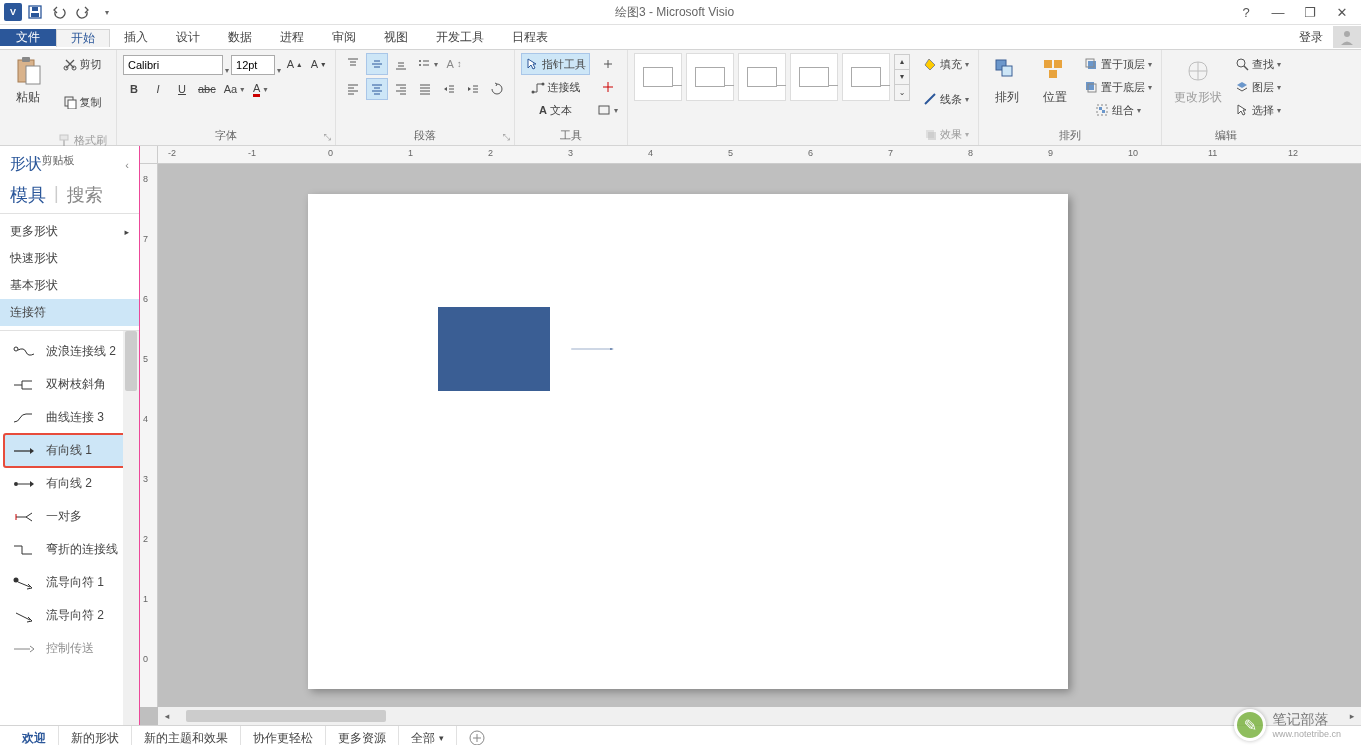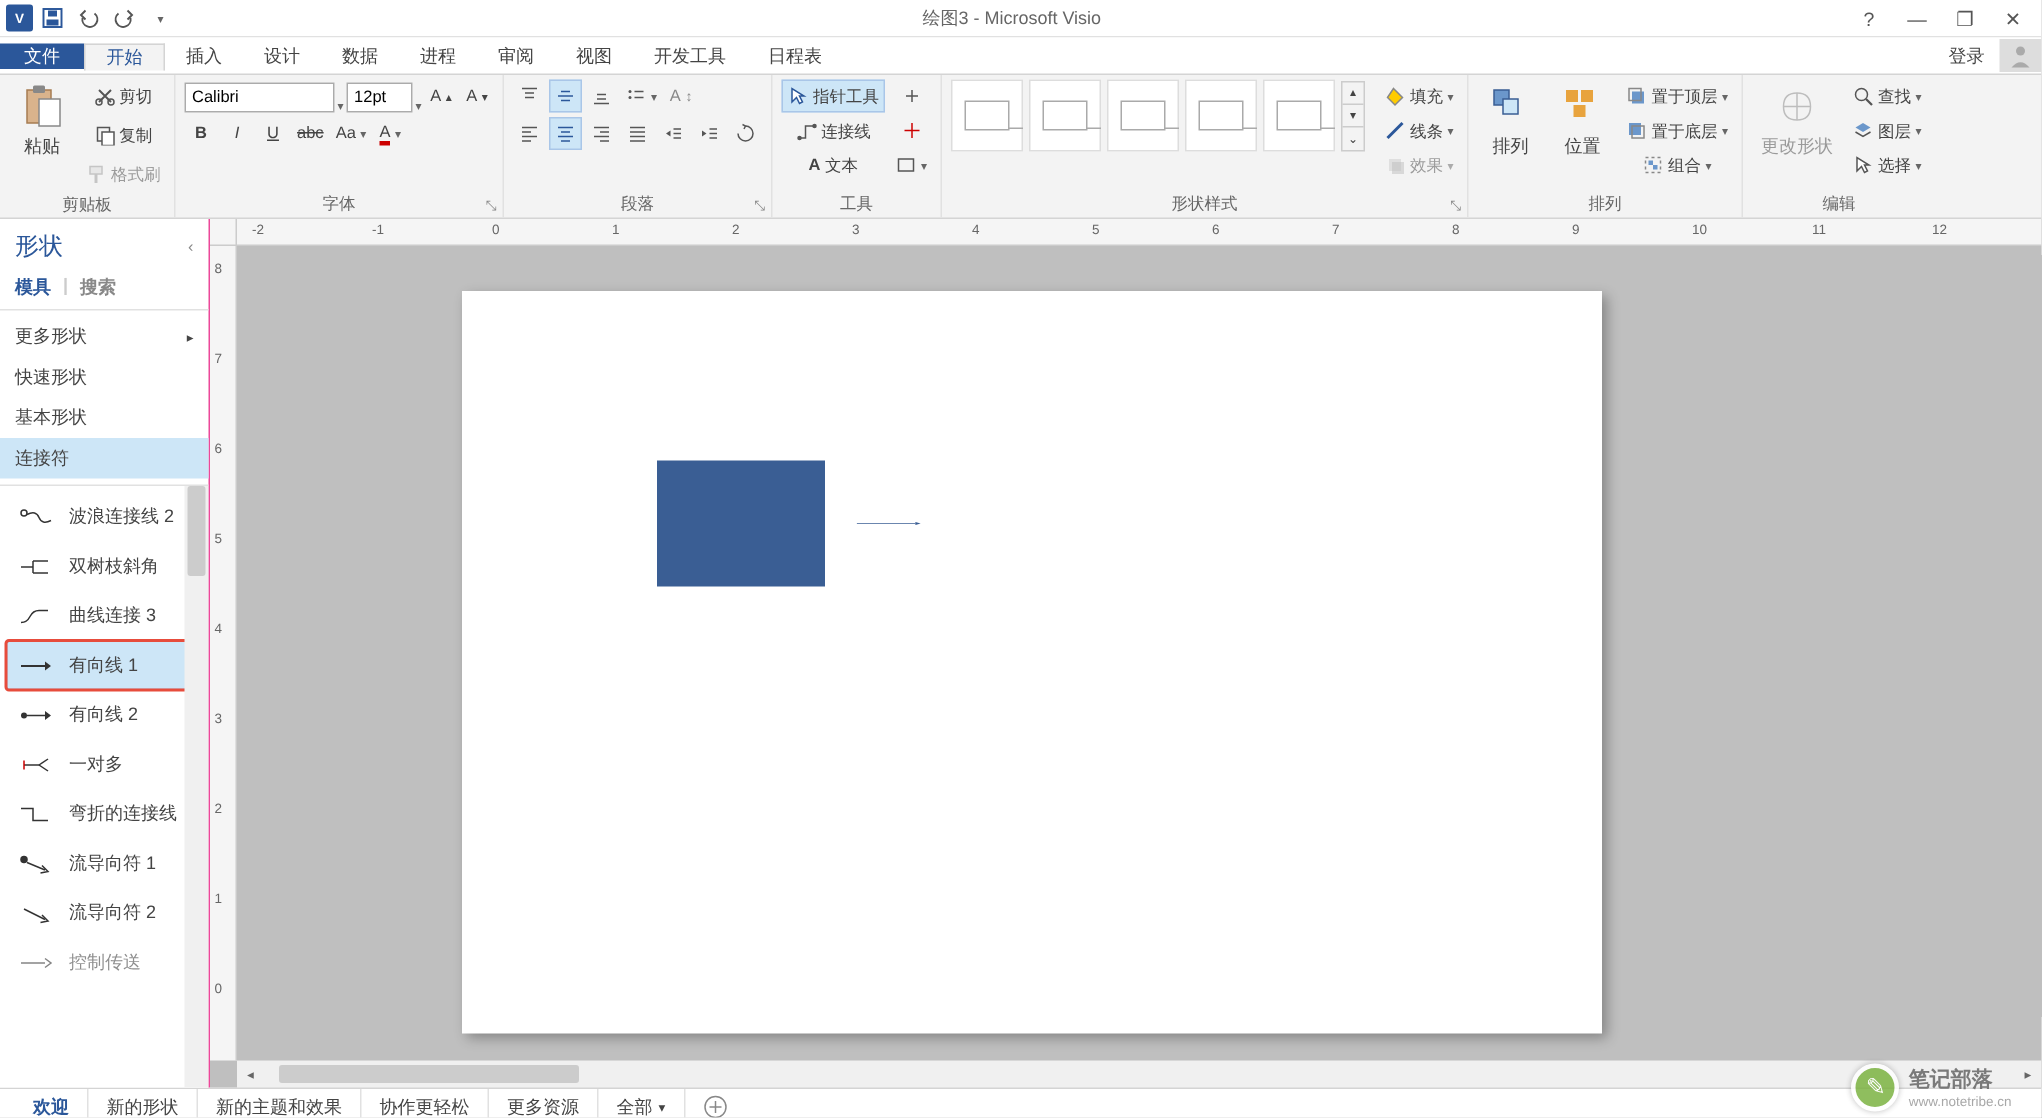--- a/index.html
+++ b/index.html
@@ -30,36 +30,36 @@
 .rg-label { text-align: center; color: #666; font-size: 11px; padding-top: 2px; position: relative; }
 .rg-dlg { position: absolute; right: -2px; bottom: 0; font-size: 9px; color: #888; cursor: pointer; }
 .big-btn { display: flex; flex-direction: column; align-items: center; gap: 2px; padding: 2px 6px; cursor: pointer; }
 .big-icon { width: 32px; height: 32px; display: flex; align-items: center; justify-content: center; }
 .sm-row { display: flex; align-items: flex-end; gap: 2px; height: 22px; }
 .sm-btn { min-width: 22px; height: 22px; display: flex; align-items: center; justify-content: center; cursor: pointer; padding: 0 3px; gap: 3px; font-size: 11px; color: #444; }
 .sm-btn.disabled { opacity: 0.5; cursor: default; }
 .font-name { width: 100px; height: 20px; border: 1px solid #ababab; background: #fff; padding: 0 4px; font-size: 11px; }
 .font-size { width: 44px; height: 20px; border: 1px solid #ababab; background: #fff; padding: 0 4px; font-size: 11px; }
 .dd-arrow { font-size: 8px; color: #666; }
-.col-stack { display: flex; flex-direction: column; gap: 4px; }
+.col-stack { display: flex; flex-direction: column; gap: 16px; }
 .active-sm { background: #cde6f7; border: 1px solid #a9c6e8; }
 .style-gallery { display: flex; gap: 4px; align-items: center; }
 .style-item { width: 48px; height: 48px; background: #fff; border: 1px solid #ddd; display: flex; align-items: center; justify-content: center; cursor: pointer; position: relative; }
 .style-shape { width: 30px; height: 20px; border: 1px solid #aaa; position: relative; }
 .style-shape::after { content: ''; position: absolute; width: 10px; height: 1px; background: #aaa; right: -10px; bottom: 0; }
 .gallery-nav { display: flex; flex-direction: column; border: 1px solid #ccc; }
 .gallery-nav div { width: 14px; height: 15px; display: flex; align-items: center; justify-content: center; font-size: 8px; cursor: pointer; border-bottom: 1px solid #ccc; }
 
 
 .main-area { display: flex; height: 579px; }
 .shapes-panel { width: 140px; background: #fff; border-right: 1px solid #ec4899; display: flex; flex-direction: column; }
 .shapes-header { padding: 8px 10px 4px 10px; display: flex; justify-content: space-between; align-items: center; }
 .shapes-title { color: #2b579a; font-size: 16px; }
 .shapes-collapse { color: #888; cursor: pointer; font-size: 11px; }
-.shapes-tabs { display: flex; gap: 8px; padding: 4px 10px 6px 10px; font-size: 12px; border-bottom: 1px solid #e1e1e1; font-weight: bold; }
+.shapes-tabs { display: flex; gap: 8px; padding: 4px 10px 6px 10px; font-size: 18px; border-bottom: 1px solid #e1e1e1; }
 .st-active { color: #2b579a; }
 .st-inactive { color: #888; }
 .stencil-list { padding: 4px 0; border-bottom: 1px solid #e1e1e1; }
 .stencil-item { padding: 5px 10px; cursor: pointer; font-size: 12px; color: #444; display: flex; align-items: center; gap: 4px; }
 .stencil-item.selected { background: #cde6f7; }
 .shape-list { flex: 1; overflow-y: auto; padding: 4px 4px; position: relative; }
 .shape-item { display: flex; align-items: center; gap: 10px; padding: 8px 8px; cursor: pointer; font-size: 12px; color: #444; border-radius: 2px; }
 .shape-item.selected { background: #cde6f7; border: 1px solid #a9c6e8; padding: 7px 7px; }
 .shape-item.highlighted { outline: 2px solid #e74c3c; outline-offset: -1px; }
 .shape-icon { width: 24px; height: 16px; display: flex; align-items: center; justify-content: center; flex-shrink: 0; }
@@ -81,21 +81,21 @@
 .hscroll-thumb { position: absolute; left: 10px; width: 200px; height: 12px; top: 3px; background: #ccc; border-radius: 2px; }
 .hscroll-btn { width: 18px; height: 18px; display: flex; align-items: center; justify-content: center; font-size: 9px; color: #666; cursor: pointer; }
 
 
 .bottom-tabs { height: 25px; background: #fff; border-top: 1px solid #d4d4d4; display: flex; align-items: center; padding: 0 10px; gap: 0; }
 .bt-item { padding: 0 12px; height: 100%; display: flex; align-items: center; cursor: pointer; font-size: 12px; color: #444; border-right: 1px solid #e1e1e1; }
 .bt-item.active { color: #2b579a; font-weight: bold; }
 .bt-add { width: 24px; display: flex; align-items: center; justify-content: center; cursor: pointer; margin-left: 8px; }
 .watermark { position: absolute; right: 20px; bottom: 4px; display: flex; align-items: center; gap: 6px; opacity: 0.85; }
 .wm-logo { width: 32px; height: 32px; background: #7cb342; border-radius: 50%; display: flex; align-items: center; justify-content: center; color: #fff; font-size: 16px; border: 3px solid #fff; box-shadow: 0 0 4px rgba(0,0,0,0.3); }
-.wm-text { color: #666; font-size: 14px; font-weight: bold; }
+.wm-text { color: #666; font-size: 14px; }
 
 svg { display: block; }
 </style>
 </head>
 <body>
 
 <div class="titlebar">
   <div class="titlebar-left">
     <div class="vs-logo">V</div>
     <div class="qat-btn">
@@ -389,21 +389,21 @@
           </div>
         <div class="style-item">
             <div class="style-shape"></div>
           </div>
         <div class="gallery-nav">
           <div>▴</div>
           <div>▾</div>
           <div style="border-bottom:none">⌄</div>
         </div>
       </div>
-      <div class="col-stack" style="gap:1px;margin-left:6px">
+      <div class="col-stack" style="gap:13px;margin-left:6px">
         <div class="sm-btn">
             <svg width="14" height="14">
               <path d="M6 2 L12 8 L7 13 L2 8 Z" fill="#ffcc00" stroke="#888"></path>
             </svg>
             <span>填充</span>
             <span class="dd-arrow">▾</span>
           </div>
         <div class="sm-btn">
             <svg width="14" height="14">
               <line x1="2" y1="12" x2="12" y2="2" stroke="#2b579a" stroke-width="2"></line>

